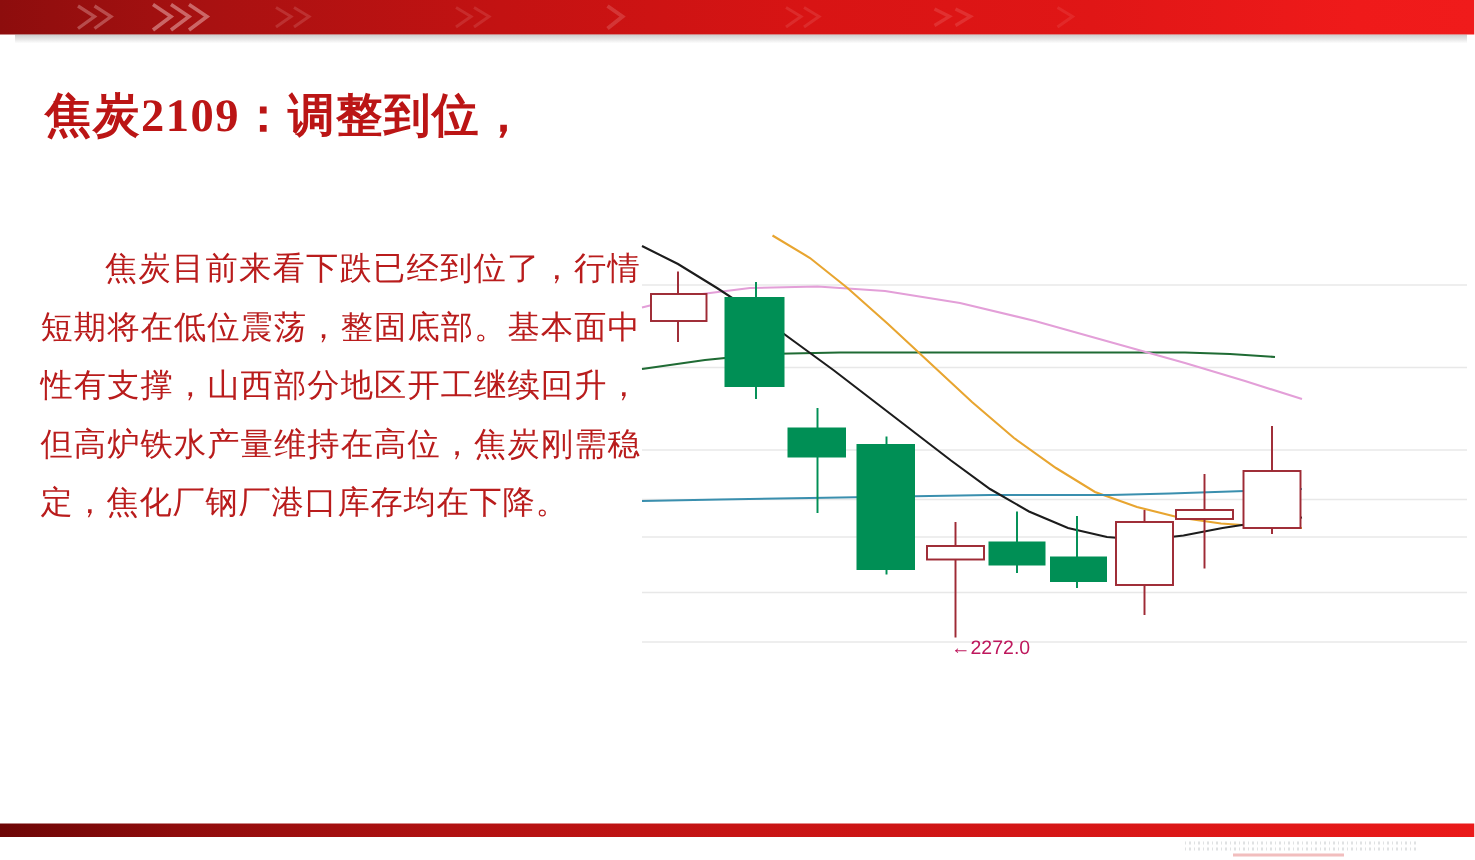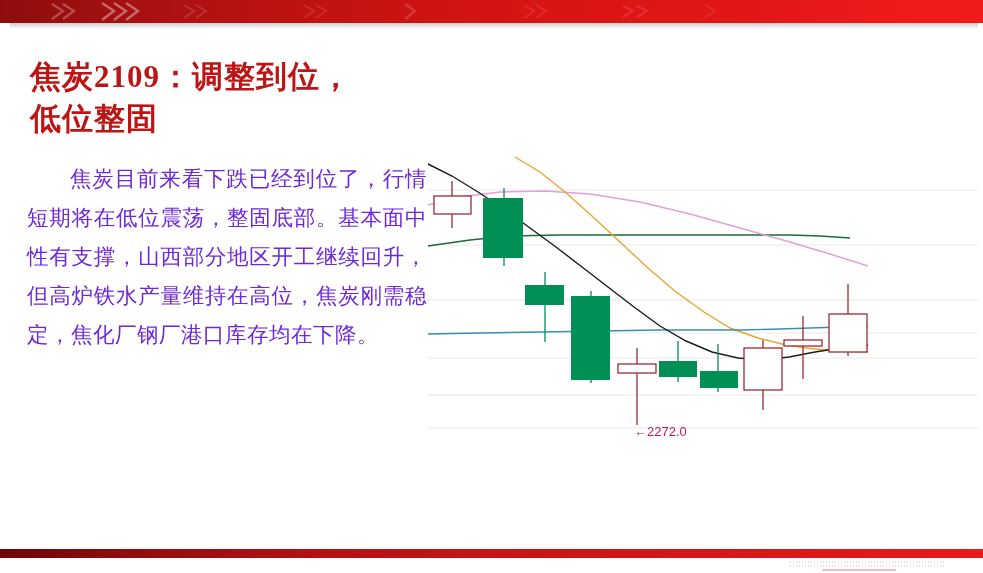--- a/index.html
+++ b/index.html
@@ -50,21 +50,21 @@
     font-weight: bold;
     line-height: 42px;
     letter-spacing: 1px;
     margin-top: 20px;
   }
 
   
   .body-text {
     position: absolute; left: 27px; top: 160px;
     width: 400px;
-    color: #6d28d9;
+    color: #b91c1c;
     font-family: "Liberation Serif", serif;
     font-size: 21.5px;
     line-height: 39px;
     text-indent: 43px;
     text-align: justify;
     letter-spacing: .5px;
   }
 
   
   .chart-wrap {
@@ -145,21 +145,20 @@
     <div class="banner-mark m8">
       <svg width="30" height="23" viewBox="0 0 30 23">
           <path d="M5 5 L15 11 L5 18" stroke="#ffcaca" stroke-width="2" fill="none"></path>
         </svg>
     </div>
   </div>
   <div class="banner-shadow"></div>
 
   <div class="title">
     <div>焦炭2109：调整到位，</div>
-    <div>低位整固</div>
   </div>
 
   <div class="body-text">焦炭目前来看下跌已经到位了，行情短期将在低位震荡，整固底部。基本面中性有支撑，山西部分地区开工继续回升，但高炉铁水产量维持在高位，焦炭刚需稳定，焦化厂钢厂港口库存均在下降。</div>
 
   <div class="chart-wrap">
     <svg width="555" height="300" viewBox="425 148 555 300">
 
       <g stroke="#e8e8e8" stroke-width="1">
         <line x1="428" y1="190" x2="978" y2="190"></line>
         <line x1="428" y1="245" x2="978" y2="245"></line>

